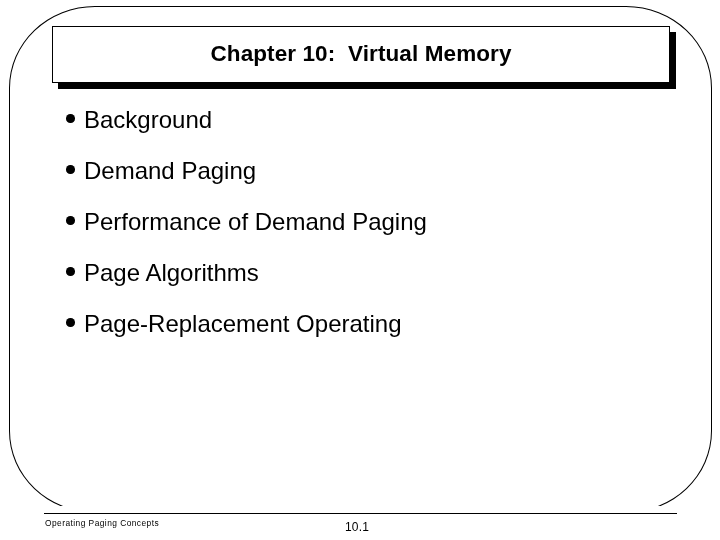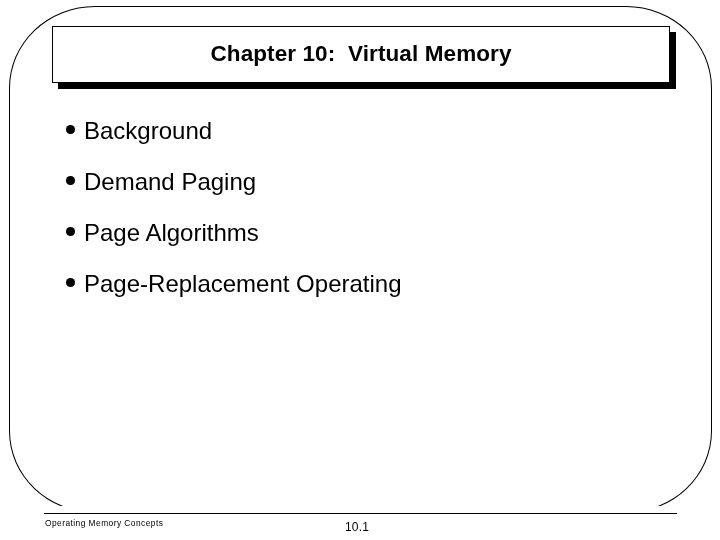--- a/index.html
+++ b/index.html
@@ -85,21 +85,21 @@
     line-height: 1;
     letter-spacing: 0.1px;
     white-space: pre;
     color: #000000;
   }
 
   
   .bullet-list {
     position: absolute;
     left: 66px;
-    top: 117px;
+    top: 106px;
     width: 600px;
   }
   .bullet-item {
     display: flex;
     align-items: flex-start;
     height: 51px;
   }
   .bullet-mark {
     flex: 0 0 auto;
     width: 18px;
@@ -169,37 +169,43 @@
       <span class="bullet-text">Background</span>
     </div>
 
     <div class="bullet-item">
       <span class="bullet-mark">
         <span class="bullet-dot"></span>
       </span>
       <span class="bullet-text">Demand Paging</span>
     </div>
 
+    <div class="bullet-item">
+      <span class="bullet-mark">
+        <span class="bullet-dot"></span>
+      </span>
+      <span class="bullet-text">Performance of Demand Paging</span>
+    </div>
 
     <div class="bullet-item">
       <span class="bullet-mark">
         <span class="bullet-dot"></span>
       </span>
       <span class="bullet-text">Page Algorithms</span>
     </div>
 
     <div class="bullet-item">
       <span class="bullet-mark">
         <span class="bullet-dot"></span>
       </span>
       <span class="bullet-text">Page-Replacement Operating</span>
     </div>
 
   </div>
 
   <div class="frame-bottom-mask"></div>
   <div class="footer-rule"></div>
 
-  <div class="footer-left">Operating Memory Concepts</div>
+  <div class="footer-left">Operating Paging Concepts</div>
 
   <div class="footer-page">10.1</div>
 
 </div>
 
 </body></html>

